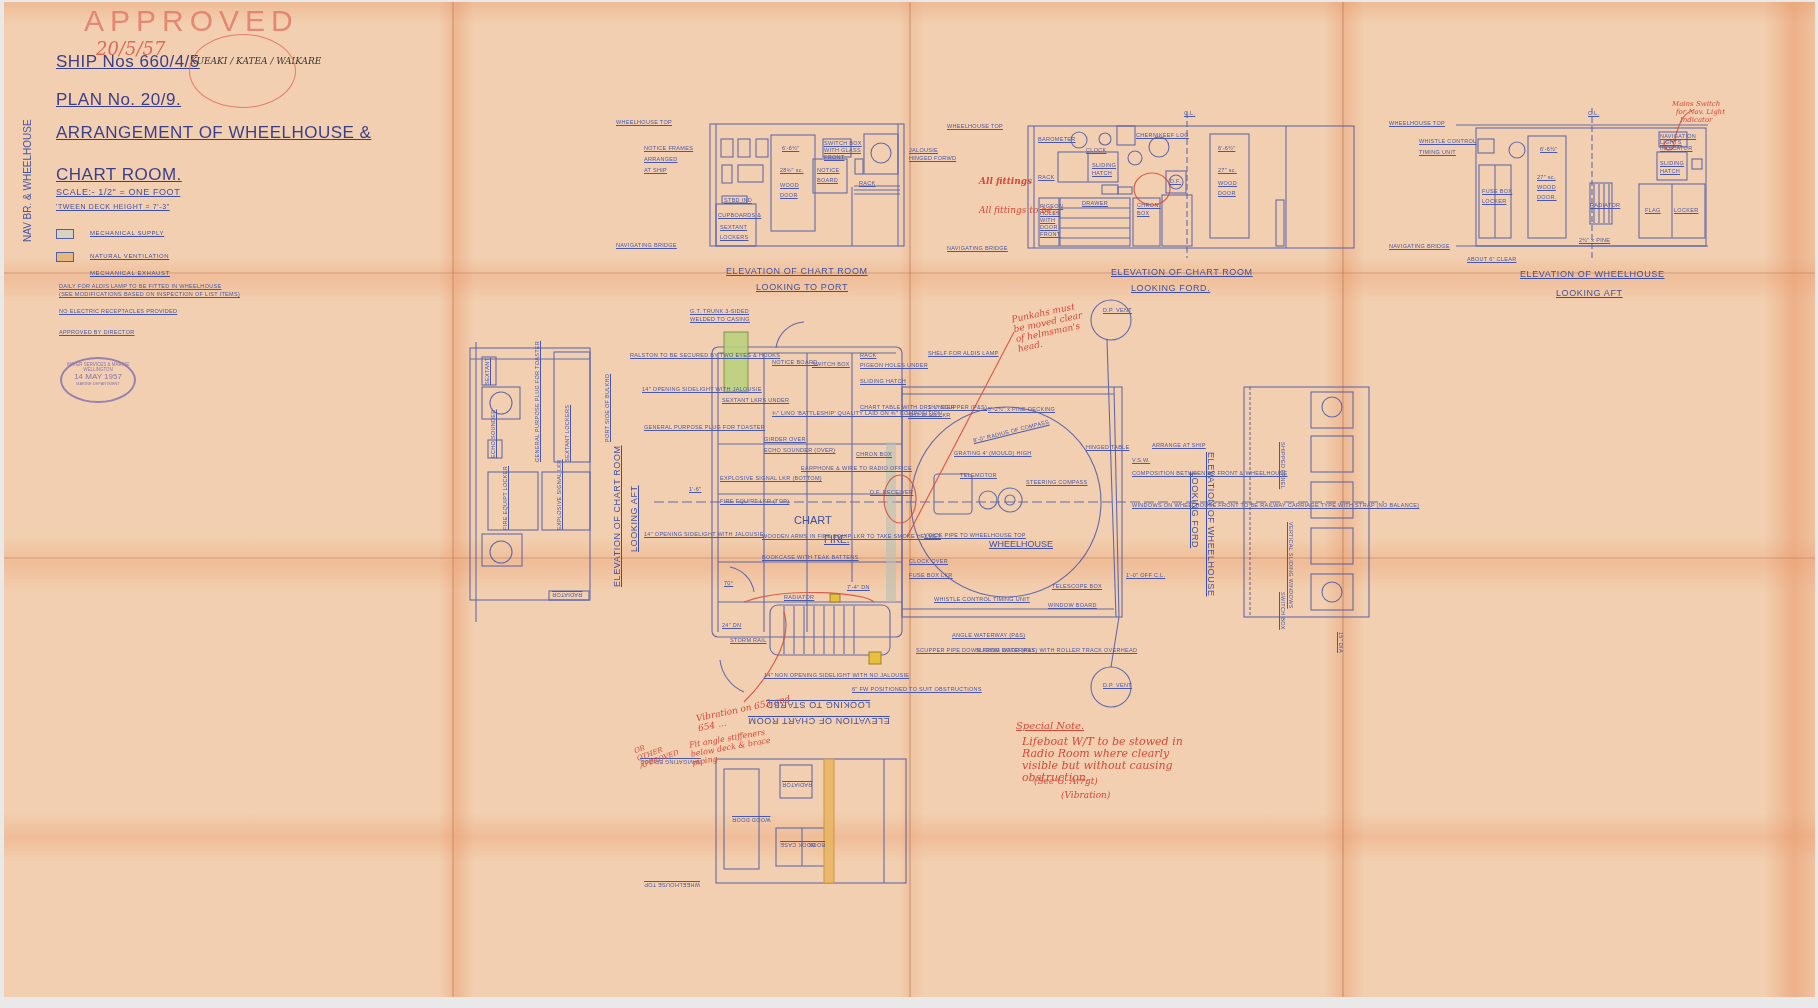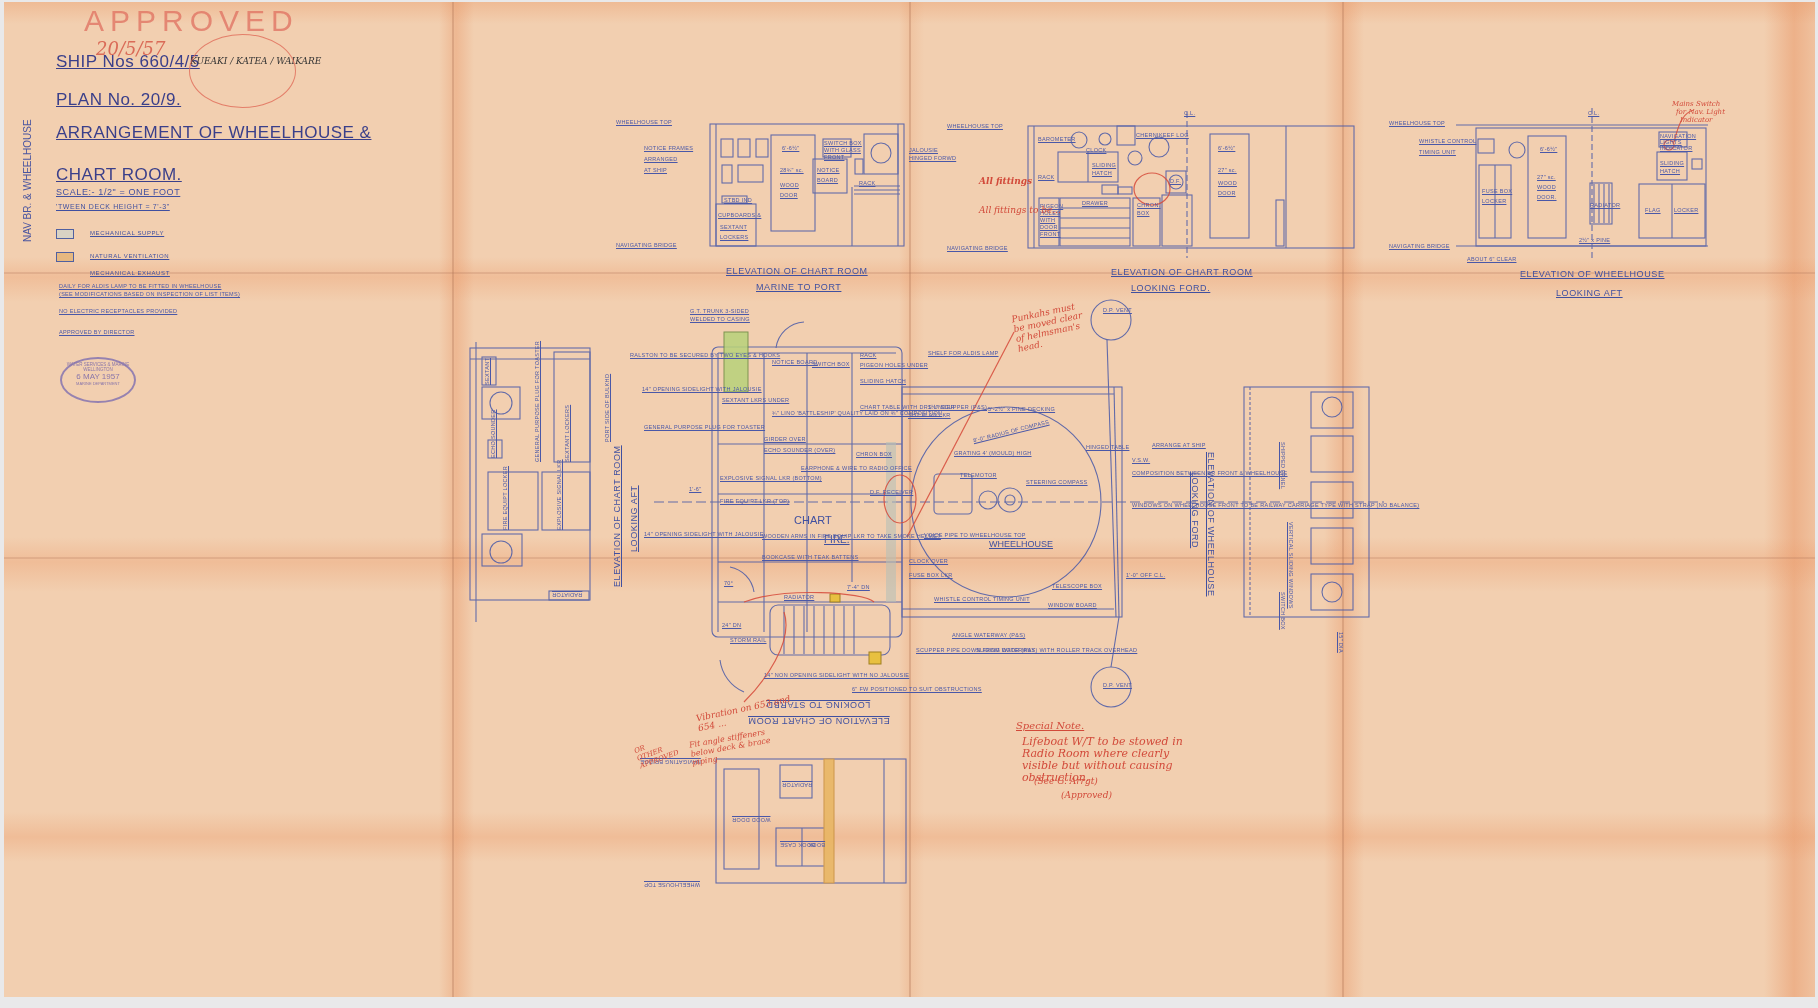--- a/index.html
+++ b/index.html
@@ -62,21 +62,21 @@
     <div class="t small" style="left:86px;top:268px;font-size:6px;">MECHANICAL EXHAUST</div>
 
     <div class="t tiny" style="left:55px;top:281px;">DAILY FOR ALDIS LAMP TO BE FITTED IN WHEELHOUSE</div>
     <div class="t tiny" style="left:55px;top:289px;">(SEE MODIFICATIONS BASED ON INSPECTION OF LIST ITEMS)</div>
     <div class="t tiny" style="left:55px;top:306px;">NO ELECTRIC RECEPTACLES PROVIDED</div>
     <div class="t tiny" style="left:55px;top:327px;">APPROVED BY DIRECTOR</div>
 
     <div class="stamp" style="left:56px;top:355px;width:72px;height:42px;">
       <div style="font-size:4.5px;margin-top:3px;">WATER SERVICES &amp; MARINE</div>
       <div style="font-size:4.5px;">WELLINGTON</div>
-      <div style="font-size:8px;">6 MAY 1957</div>
+      <div style="font-size:8px;">14 MAY 1957</div>
       <div style="font-size:4px;">MARINE DEPARTMENT</div>
     </div>
   </div>
 
   <svg width="1811" height="995" viewBox="0 0 1811 995">
     <g stroke="#4a5aa8" fill="none" stroke-width="1.1" opacity="0.85">
 
       <rect x="706" y="122" width="194" height="122"></rect>
       <line x1="712" y1="122" x2="712" y2="244"></line>
       <line x1="894" y1="122" x2="894" y2="244"></line>
@@ -253,21 +253,21 @@
     <div class="t tiny" style="left:813px;top:165px;">NOTICE</div>
     <div class="t tiny" style="left:813px;top:175px;">BOARD</div>
     <div class="t tiny" style="left:855px;top:178px;">RACK</div>
     <div class="t tiny" style="left:720px;top:195px;">STBD IND</div>
     <div class="t tiny" style="left:714px;top:210px;">CUPBOARDS &amp;</div>
     <div class="t tiny" style="left:716px;top:222px;">SEXTANT</div>
     <div class="t tiny" style="left:716px;top:232px;">LOCKERS</div>
     <div class="t tiny" style="left:905px;top:145px;">JALOUSIE</div>
     <div class="t tiny" style="left:905px;top:153px;">HINGED FORWD</div>
     <div class="t small" style="left:722px;top:264px;">ELEVATION OF CHART ROOM</div>
-    <div class="t small" style="left:752px;top:280px;">MARINE TO PORT</div>
+    <div class="t small" style="left:752px;top:280px;">LOOKING TO PORT</div>
   </div>
 
   <div>
     <div class="t tiny" style="left:943px;top:121px;">WHEELHOUSE TOP</div>
     <div class="t tiny" style="left:943px;top:243px;">NAVIGATING BRIDGE</div>
     <div class="t tiny" style="left:1034px;top:134px;">BAROMETER</div>
     <div class="t tiny" style="left:1082px;top:145px;">CLOCK</div>
     <div class="t tiny" style="left:1132px;top:130px;">CHERNIKEEF LOG</div>
     <div class="t tiny" style="left:1088px;top:160px;">SLIDING</div>
     <div class="t tiny" style="left:1088px;top:168px;">HATCH</div>
@@ -418,15 +418,15 @@
     <div class="t tiny" style="left:1099px;top:305px;">D.P. VENT</div>
     <div class="t tiny" style="left:1099px;top:680px;">D.P. VENT</div>
 
     <div class="t red hand" style="left:1010px;top:305px;font-size:9px;white-space:normal;width:70px;transform:rotate(-12deg);">Punkahs must be moved clear of helmsman's head.</div>
     <div class="t red hand" style="left:692px;top:700px;font-size:9px;white-space:normal;width:110px;transform:rotate(-12deg);">Vibration on 653 and 654 ...</div>
     <div class="t red hand" style="left:632px;top:738px;font-size:7px;white-space:normal;width:40px;transform:rotate(-20deg);">OR OTHER APPROVED</div>
     <div class="t red hand" style="left:686px;top:730px;font-size:8px;white-space:normal;width:100px;transform:rotate(-10deg);">Fit angle stiffeners below deck &amp; brace piping</div>
     <div class="t red hand" style="left:1012px;top:718px;font-size:10px;text-decoration:underline;">Special Note.</div>
     <div class="t red hand" style="left:1018px;top:734px;font-size:11px;white-space:normal;width:170px;line-height:12px;">Lifeboat W/T to be stowed in Radio Room where clearly visible but without causing obstruction.</div>
     <div class="t red hand" style="left:1030px;top:774px;font-size:9px;">(See G. Arrgt)</div>
-    <div class="t red hand" style="left:1057px;top:788px;font-size:9px;">(Approved)</div>
+    <div class="t red hand" style="left:1057px;top:788px;font-size:9px;">(Vibration)</div>
   </div>
 </div>
 
 </body></html>

